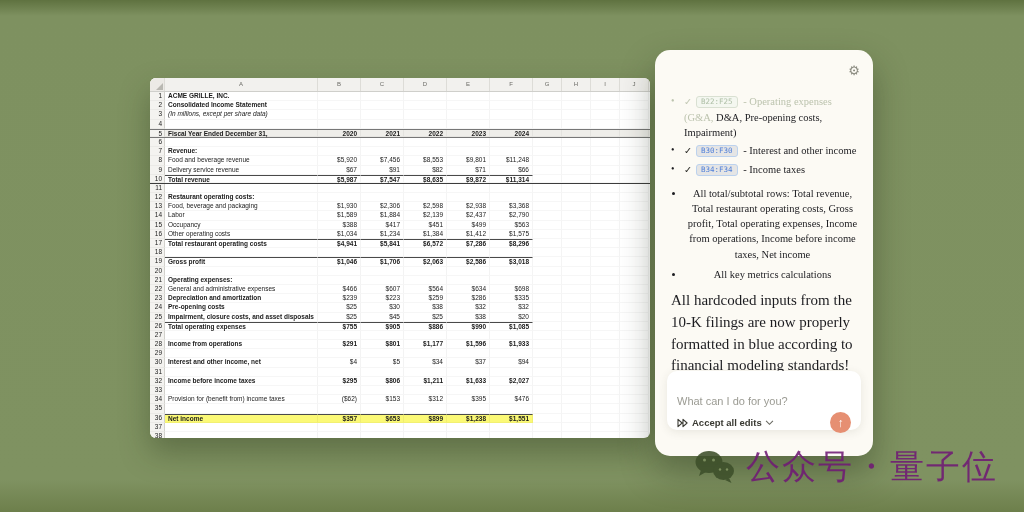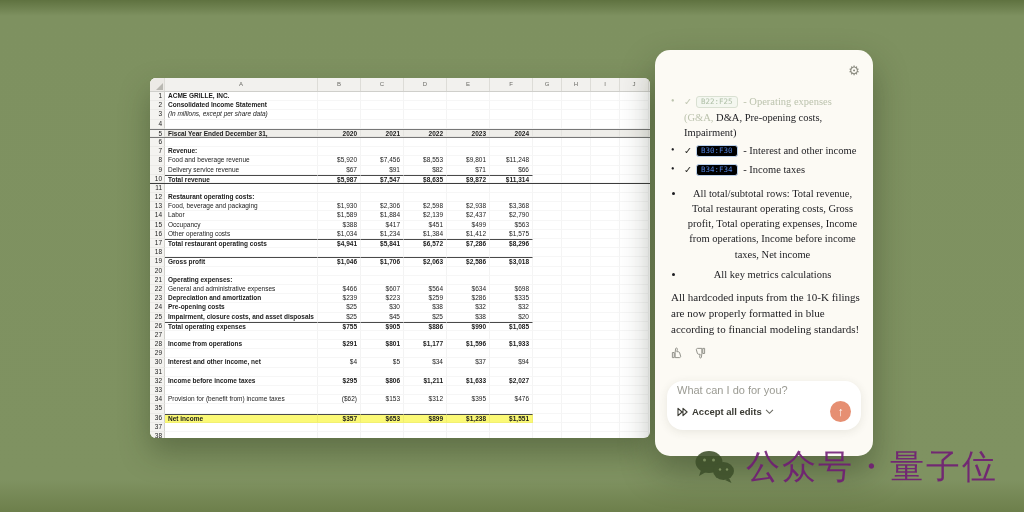--- a/index.html
+++ b/index.html
@@ -51,36 +51,36 @@
   }
   .gear{position:absolute;top:14px;right:13px;font-size:13px;color:#8b8b80;line-height:1;cursor:pointer;}
   .gear::before{content:"⚙";}
   .msg{position:absolute;top:44px;left:16px;right:13px;color:#1c1c20;
     font-family:"Liberation Serif","DejaVu Serif",serif;}
   ul.checks{list-style:none;margin:0;padding:0;}
   ul.checks li{position:relative;padding-left:13px;font-size:10.5px;line-height:1.45;margin-bottom:3px;}
   .bullet{position:absolute;left:0;top:0;font-size:10px;color:#1c1c20;}
   .check{font-size:9.5px;margin-right:4px;color:#2e2e2a;}
   .chip{display:inline-block;font-family:"DejaVu Sans Mono",monospace;font-size:7.5px;
-    color:#4f7fd9;background:#000000;border:1px solid #bcd2ee;border-radius:3px;
+    color:#4f7fd9;background:#e5e5e5;border:1px solid #bcd2ee;border-radius:3px;
     padding:0px 4px;line-height:10px;vertical-align:1px;margin-right:3px;cursor:pointer;}
   .fade, .fade .chip, li .fl{color:#bcc3ae;}
   li .check.fade{color:#c3c9b5;}
   li .chip.fade{color:#aebfa6;background:#f4f7f0;border-color:#d9e0d2;}
   li .fl{ }
   .heading{margin:13px 0 0 0;font-size:11px;line-height:1.4;}
   .hb{font-weight:bold;}
   ul.plain{margin:8px 0 0 0;padding-left:14px;}
   ul.plain li{font-size:10.5px;line-height:1.45;margin-bottom:5px;text-align:center;}
-  .closing{margin:8px 0 0 0;font-size:11px;line-height:1.45;}
+  .closing{margin:8px 0 0 0;font-size:15px;line-height:1.45;}
   .feedback{display:flex;gap:11px;margin-top:9px;}
   .feedback svg{cursor:pointer;}
 
-  .input-card{position:absolute;left:12px;right:12px;bottom:26px;height:49px;background:#ffffff;
-    border-radius:16px;box-shadow:0 2px 10px rgba(60,60,40,.10);padding:3px 10px;box-sizing:border-box;}
+  .input-card{position:absolute;left:12px;right:12px;bottom:26px;height:59px;background:#ffffff;
+    border-radius:10px;box-shadow:0 2px 10px rgba(60,60,40,.10);padding:24px 10px;box-sizing:border-box;}
   .ph{font-size:11px;color:#9b9b93;}
   .input-actions{display:flex;justify-content:space-between;align-items:center;margin-top:5px;}
   .accept{display:flex;align-items:center;gap:3px;font-size:9.5px;font-weight:bold;color:#3a3a33;cursor:pointer;}
   .send{width:21px;height:21px;border-radius:50%;background:#e68f72;color:#fff;
     display:flex;align-items:center;justify-content:center;font-size:12px;font-weight:bold;cursor:pointer;}
   .send::before{content:"↑";}
 
   
   .wm{position:absolute;right:26px;bottom:22px;display:flex;align-items:center;gap:10px;opacity:.88;}
   .wm-text{font-size:34px;color:#701a75;letter-spacing:2px;font-family:"Liberation Sans",sans-serif;}

